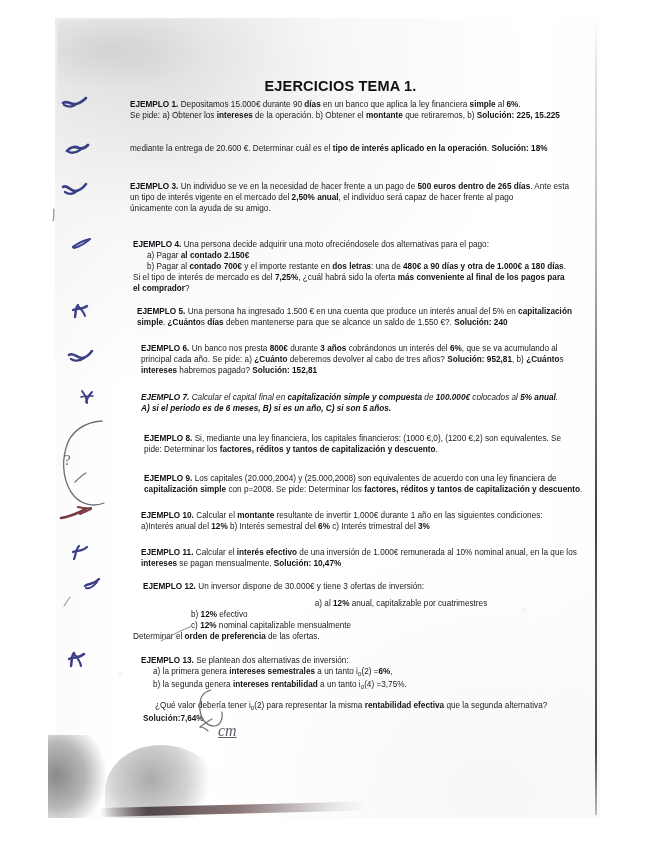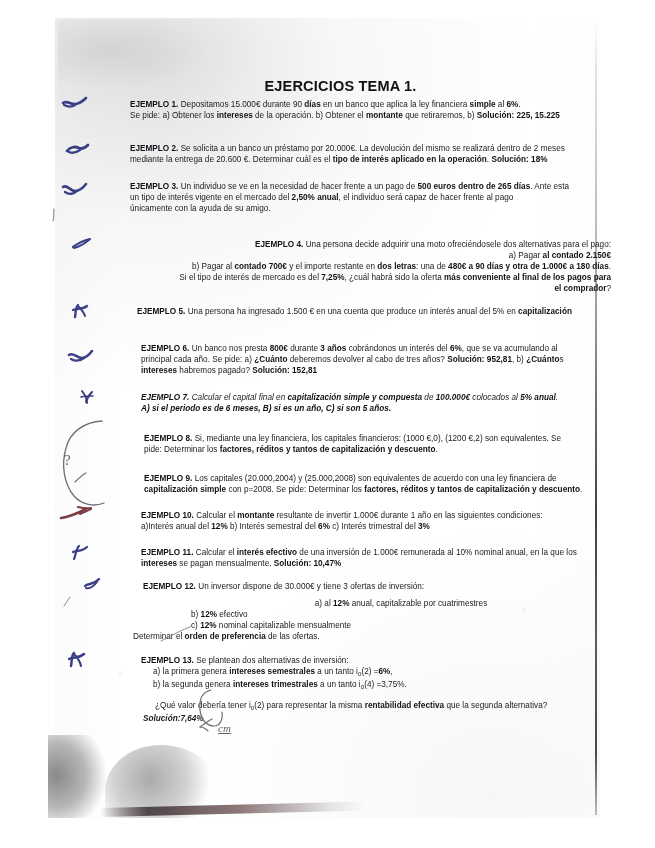--- a/index.html
+++ b/index.html
@@ -158,40 +158,40 @@
 <div id="doc">
 
   <div class="pg-title">EJERCICIOS TEMA 1.</div>
 
   <div class="blk" style="left:85px; top:99px; width:508px;">
     <span class="ln"><b class="ex-label">EJEMPLO 1.</b> <span>Depositamos 15.000€ durante 90 <b>días</b> en un banco que aplica la ley financiera <b>simple</b> al <b>6%</b>.</span></span>
     <span class="ln">Se pide: a) Obtener los <b>intereses</b> de la operación. b) Obtener el <b>montante</b> que retiraremos, b) <b>Solución: 225, 15.225</b></span>
   </div>
 
   <div class="blk" style="left:85px; top:143px; width:510px;">
-    <span class="ln"><b class="ex-label">EJEMPLO 2.</b> <span>Se solicita a un banco un préstamo por 20.000€. La devolución del mismo se realizará dentro de 2 meses</span></span>
     <span class="ln">mediante la entrega de 20.600 €.  Determinar cuál es el <b>tipo de interés aplicado en la operación</b>. <b>Solución: 18%</b></span>
   </div>
 
   <div class="blk" style="left:85px; top:181px; width:512px;">
     <span class="ln"><b class="ex-label">EJEMPLO 3.</b> <span>Un individuo se ve en la necesidad de hacer frente a un pago de <b>500 euros dentro de 265 días</b>. Ante esta</span></span>
     <span class="ln">un tipo de interés vigente en el mercado del <b>2,50% anual</b>, el individuo será capaz de hacer frente al pago</span>
     <span class="ln">únicamente con la ayuda de su amigo.</span>
   </div>
 
-  <div class="blk" style="left:88px; top:239px; width:510px;text-align:right;">
+  <div class="blk" style="left:88px; top:239px; width:510px;">
     <span class="ln"><b class="ex-label">EJEMPLO 4.</b> <span>Una persona decide adquirir una moto ofreciéndosele dos alternativas para el pago:</span></span>
     <span class="ln"><span class="ind1"></span><span>a)   Pagar <b>al contado 2.150€</b></span></span>
     <span class="ln"><span class="ind1"></span><span>b)   Pagar al <b>contado 700€</b> y el importe restante en <b>dos letras</b>: una de <b>480€ a 90 días y otra de 1.000€ a 180 días</b>.</span></span>
     <span class="ln">Si el tipo de interés de mercado es del <b>7,25%</b>, ¿cuál habrá sido la oferta <b>más conveniente al final de los pagos para</b></span>
     <span class="ln"><b>el comprador</b>?</span>
   </div>
 
   <div class="blk" style="left:92px; top:306px; width:505px;">
     <span class="ln"><b class="ex-label">EJEMPLO 5.</b> <span>Una persona ha ingresado 1.500 € en una cuenta que produce un interés anual del 5% en <b>capitalización</b></span></span>
+    <span class="ln"><b>simple</b>. <b>¿Cuánto</b>s <b>días</b> deben mantenerse para que se alcance un saldo de 1.550 €?. <b>Solución: 240</b></span>
   </div>
 
   <div class="blk" style="left:96px; top:343px; width:500px;">
     <span class="ln"><b class="ex-label">EJEMPLO 6.</b> <span>Un banco nos presta <b>800€</b> durante <b>3 años</b> cobrándonos un interés del <b>6%</b>, que se va acumulando al</span></span>
     <span class="ln">principal cada año.  Se pide: a) <b>¿Cuánto</b> deberemos devolver al cabo de tres años?  <b>Solución:  952,81</b>, b) <b>¿Cuánto</b>s</span>
     <span class="ln"><b>intereses</b> habremos pagado? <b>Solución: 152,81</b></span>
   </div>
 
   <div class="blk" style="left:96px; top:392px; width:500px;font-style:italic;">
     <span class="ln"><b class="ex-label">EJEMPLO 7.</b> <span>Calcular el capital final en <b>capitalización simple y compuesta</b> de <b>100.000€</b> colocados al <b>5% anual</b>.</span></span>
@@ -222,25 +222,25 @@
     <span class="ln"><b class="ex-label">EJEMPLO 12.</b> <span>Un inversor dispone de 30.000€ y tiene 3 ofertas de inversión:</span></span>
     <span class="ln" style="margin-top:6px;text-align:center;"><span class="ind1" style="width:48px;"></span><span>a)   al <b>12%</b> anual, capitalizable por cuatrimestres</span></span>
     <span class="ln"><span class="ind1" style="width:48px;"></span><span>b)   <b>12%</b> efectivo</span></span>
     <span class="ln"><span class="ind1" style="width:48px;"></span><span>c)   <b>12%</b> nominal capitalizable mensualmente</span></span>
     <span class="ln" style="margin-left:-10px;">Determinar el <b>orden de preferencia</b> de las ofertas.</span>
   </div>
 
   <div class="blk" style="left:96px; top:655px; width:500px;">
     <span class="ln"><b class="ex-label">EJEMPLO 13.</b> <span>Se plantean dos alternativas de inversión:</span></span>
     <span class="ln" style="margin-left:12px;">a) la primera genera <b>intereses</b> <b>semestrales</b> a un tanto i<span class="sub">0</span>(2) =<b>6%</b>,</span>
-    <span class="ln" style="margin-left:12px;">b) la segunda genera <b>intereses</b> <b>trimestrales</b> a un tanto i<span class="sub">0</span>(4) =3,75%.</span>
+    <span class="ln" style="margin-left:12px;">b) la segunda genera <b>intereses</b> <b>rentabilidad</b> a un tanto i<span class="sub">0</span>(4) =3,75%.</span>
   </div>
   <div class="blk" style="left:110px; top:700px; width:490px;">
     <span class="ln">¿Qué valor debería tener i<span class="sub">0</span>(2) para representar la misma <b>rentabilidad efectiva</b> que la segunda alternativa?</span>
-    <span class="ln" style="margin-left:-12px; font-weight:bold;font-style:italic;">Solución:7,64%</span>
+    <span class="ln" style="margin-left:-12px; font-weight:bold;">Solución:7,64%</span>
   </div>
 
 </div>
 
 <div class="pen" style="left:62px; top:96px;">
   <svg width="26" height="14" viewBox="0 0 26 14">
     <path d="M1 7 C5 4, 9 9, 14 8 C18 7.2, 21 5, 24 2" stroke="#3b3f86" stroke-width="2.6" fill="none" stroke-linecap="round"></path>
     <path d="M2 9 C6 11, 10 11, 13 9" stroke="#3b3f86" stroke-width="2.2" fill="none" stroke-linecap="round"></path>
   </svg>
 </div>
@@ -327,21 +327,21 @@
   <svg width="30" height="42" viewBox="0 0 30 42">
     <path d="M14 2 C5 4, 2 12, 3 22 C4 32, 10 38, 17 38 C23 38, 26 32, 25 24" stroke="#6a6f76" stroke-width="1.2" fill="none" stroke-linecap="round"></path>
   </svg>
 </div>
 <div class="pen" style="left:198px; top:718px;">
   <svg width="22" height="14" viewBox="0 0 22 14">
     <path d="M14 1 C10 3, 6 6, 2 9" stroke="#6a6f76" stroke-width="1.2" fill="none" stroke-linecap="round"></path>
     <path d="M2 9 C5 9, 8 11, 10 13" stroke="#6a6f76" stroke-width="1.1" fill="none" stroke-linecap="round"></path>
   </svg>
 </div>
-<div class="pen" style="left:218px; top:722px; font-family:'Liberation Serif', serif; font-size:11px; color:#5d6168; font-style:italic;text-decoration:underline;">cm</div>
+<div class="pen" style="left:218px; top:722px; font-family:'Liberation Serif', serif; font-size:16px; color:#5d6168; font-style:italic;text-decoration:underline;">cm</div>
 
 <div class="pen" style="left:50px; top:208px;">
   <svg width="10" height="14" viewBox="0 0 10 14">
     <path d="M4 1 C3 5, 5 9, 3 13" stroke="#83878d" stroke-width="1.1" fill="none" stroke-linecap="round"></path>
   </svg>
 </div>
 <div class="pen" style="left:62px; top:596px;">
   <svg width="10" height="12" viewBox="0 0 10 12">
     <path d="M2 10 C4 7, 6 4, 8 1" stroke="#83878d" stroke-width="1.0" fill="none" stroke-linecap="round"></path>
   </svg>

